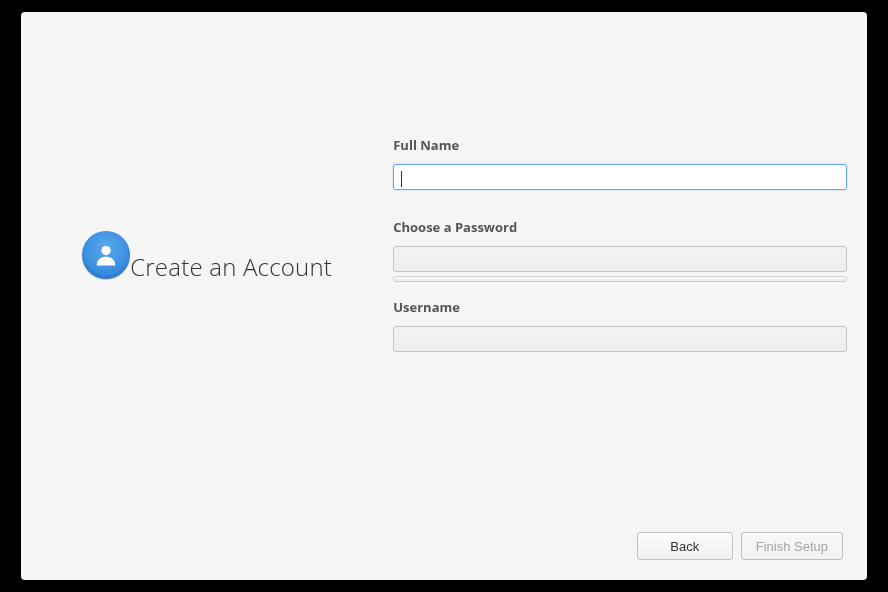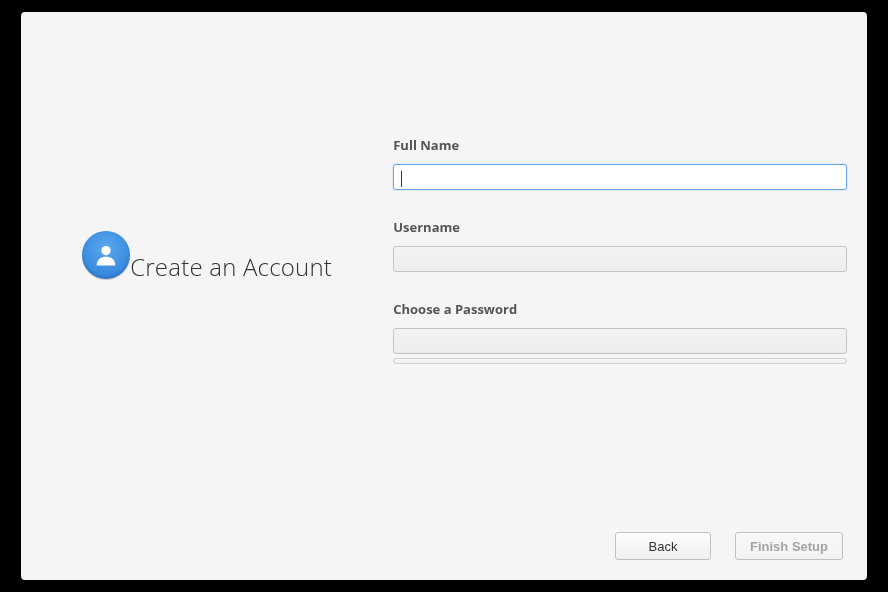--- a/index.html
+++ b/index.html
@@ -107,39 +107,38 @@
       margin-top: 4px;
       border: 1px solid #d0d0d0;
       border-radius: 3px;
       background: linear-gradient(#f8f8f8, #eeeeee);
     }
     .footer {
       position: absolute;
       bottom: 20px;
       right: 24px;
       display: flex;
-      gap: 24px;
+      gap: 8px;
     }
     .btn {
       min-width: 96px;
       height: 28px;
       padding: 0 14px;
       border: 1px solid #c0c0c0;
       border-radius: 3px;
       background: linear-gradient(#fdfdfd, #efefef);
       font-size: 13px;
       color: #333;
       cursor: pointer;
       box-shadow: 0 1px 0 rgba(255,255,255,0.6) inset;
     }
     .btn.disabled {
       color: #a5a5a5;
       background: linear-gradient(#f8f8f8, #f2f2f2);
       cursor: not-allowed;
-      font-weight: bold;
     }
   </style>
 </head>
 <body>
 
 <div class="window">
 
   <div class="left-panel">
     <div class="avatar-circle">
       <svg viewBox="0 0 24 24">
@@ -152,29 +151,29 @@
 
   <div class="right-panel">
 
     <div class="field-group">
       <label class="field-label">Full Name</label>
       <div class="text-input focused">
         <span class="cursor-caret"></span>
       </div>
     </div>
 
-    <div class="field-group">
-      <label class="field-label">Username</label>
-      <div class="text-input disabled"></div>
-    </div>
-
     <div class="field-group pw">
       <label class="field-label">Choose a Password</label>
       <div class="text-input disabled"></div>
       <div class="strength-bar"></div>
+    </div>
+
+    <div class="field-group">
+      <label class="field-label">Username</label>
+      <div class="text-input disabled"></div>
     </div>
 
 
   </div>
 
   <div class="footer">
     <button class="btn">Back</button>
     <button class="btn disabled">Finish Setup</button>
   </div>
 

